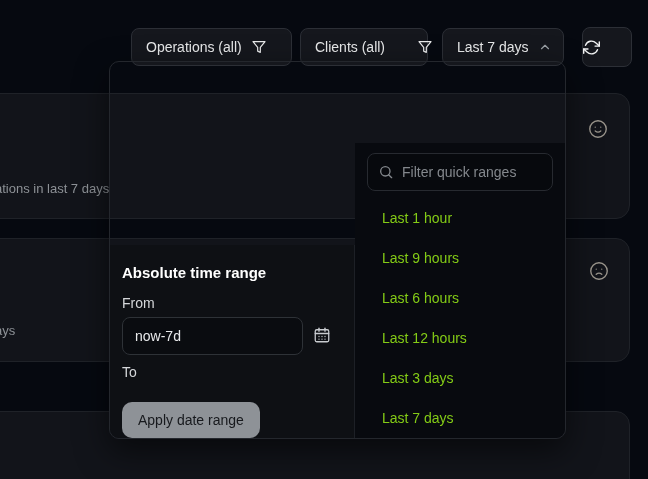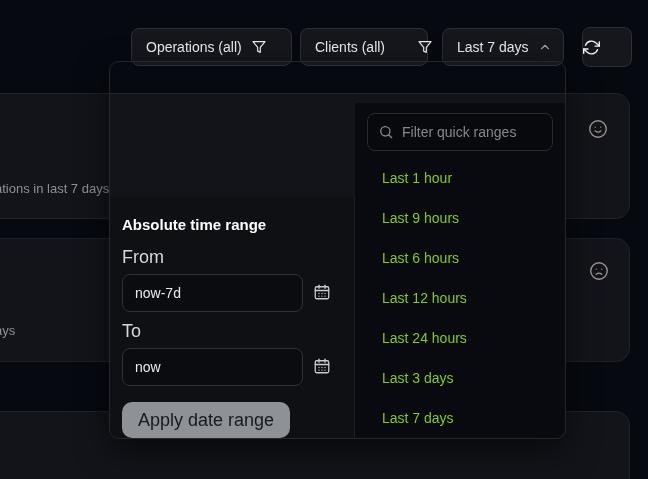--- a/index.html
+++ b/index.html
@@ -48,35 +48,35 @@
     box-shadow:0 12px 32px rgba(0,0,0,0.55);
     align-items:flex-end;
   }
   .left-pane {
     width:245px; box-sizing:border-box; background:#0e1014;
     border-right:1px solid #1d2026; padding:19px 12px 0 12px; position:relative;
   }
   .right-pane { flex:1; background:#080a0f; position:relative; }
 
   .tp-title { color:#ffffff; font-size:15px; font-weight:700; margin:0 0 14px 0; }
-  .tp-label { color:#d5d7da; font-size:18px; margin:0 0 6px 0; }
+  .tp-label { color:#d5d7da; font-size:14px; margin:0 0 6px 0; }
   .tp-label.to { margin-top:9px; }
   .input-row { display:flex; align-items:center; gap:9px; }
   .tp-input {
     width:181px; height:38px; box-sizing:border-box; background:#0a0c10;
     border:1px solid #2e3237; border-radius:8px; color:#e9eaec;
     font-size:14px; padding:0 12px; font-family:inherit; outline:none;
   }
   .cal-btn {
     background:none; border:none; padding:0; margin:0; cursor:pointer;
     color:#c9ccd0; width:20px; height:20px; display:flex; align-items:center; justify-content:center;
   }
   .apply-btn {
     margin-top:16px; height:36px; padding:16px 16px; background:#8e9297;
-    color:#17191d; border:none; border-radius:10px; font-size:18px;
+    color:#17191d; border:none; border-radius:10px; font-size:14px;
     font-family:inherit; cursor:pointer; display:inline-flex; align-items:center;
   }
 
   .search-wrap { position:relative; margin:10px 12px 0 12px; height:38px; }
   .search-input {
     width:100%; height:38px; box-sizing:border-box; background:#07090d;
     border:1px solid #272a30; border-radius:8px; color:#86efac;
     font-size:14px; padding:0 12px 0 34px; font-family:inherit; outline:none;
   }
   .search-input::placeholder { color:#84888d; }
@@ -176,59 +176,39 @@
                 <line x1="16" y1="14" x2="16.01" y2="14"></line>
               <line x1="8" y1="17.5" x2="8.01" y2="17.5"></line>
                 <line x1="12" y1="17.5" x2="12.01" y2="17.5"></line>
                 <line x1="16" y1="17.5" x2="16.01" y2="17.5"></line>
             </svg>
           </span>
         </button>
       </div>
 
       <div class="tp-label to">To</div>
-      <div class="input-row">
-        <input class="tp-input" type="text" value="now" style="">
-        <button class="cal-btn">
-          <span>
-            <svg viewBox="0 0 24 24" width="18" height="18" fill="none" stroke="currentColor" stroke-width="1.7" stroke-linecap="round" stroke-linejoin="round">
-              <rect x="3" y="5" width="18" height="16" rx="2"></rect>
-              <line x1="8" y1="3" x2="8" y2="7"></line>
-              <line x1="16" y1="3" x2="16" y2="7"></line>
-              <line x1="3" y1="10" x2="21" y2="10"></line>
-              <line x1="8" y1="14" x2="8.01" y2="14"></line>
-                <line x1="12" y1="14" x2="12.01" y2="14"></line>
-                <line x1="16" y1="14" x2="16.01" y2="14"></line>
-              <line x1="8" y1="17.5" x2="8.01" y2="17.5"></line>
-                <line x1="12" y1="17.5" x2="12.01" y2="17.5"></line>
-                <line x1="16" y1="17.5" x2="16.01" y2="17.5"></line>
-            </svg>
-          </span>
-        </button>
-      </div>
 
       <button class="apply-btn">Apply date range</button>
     </div>
 
     <div class="right-pane">
       <div class="search-wrap">
         <span class="search-icon">
           <svg viewBox="0 0 24 24" width="16" height="16" fill="none" stroke="currentColor" stroke-width="2" stroke-linecap="round">
             <circle cx="11" cy="11" r="7"></circle>
             <line x1="20.5" y1="20.5" x2="16" y2="16"></line>
           </svg>
         </span>
         <input class="search-input" type="text" placeholder="Filter quick ranges" style="">
       </div>
 
       <div class="quick-list">
         <div class="quick-item">Last 1 hour</div>
         <div class="quick-item">Last 9 hours</div>
         <div class="quick-item">Last 6 hours</div>
         <div class="quick-item">Last 12 hours</div>
-        <div class="quick-item">Last 24 hours</div>
         <div class="quick-item">Last 3 days</div>
         <div class="quick-item">Last 7 days</div>
       </div>
     </div>
 
   </div>
 </div>
 
 </body></html>

